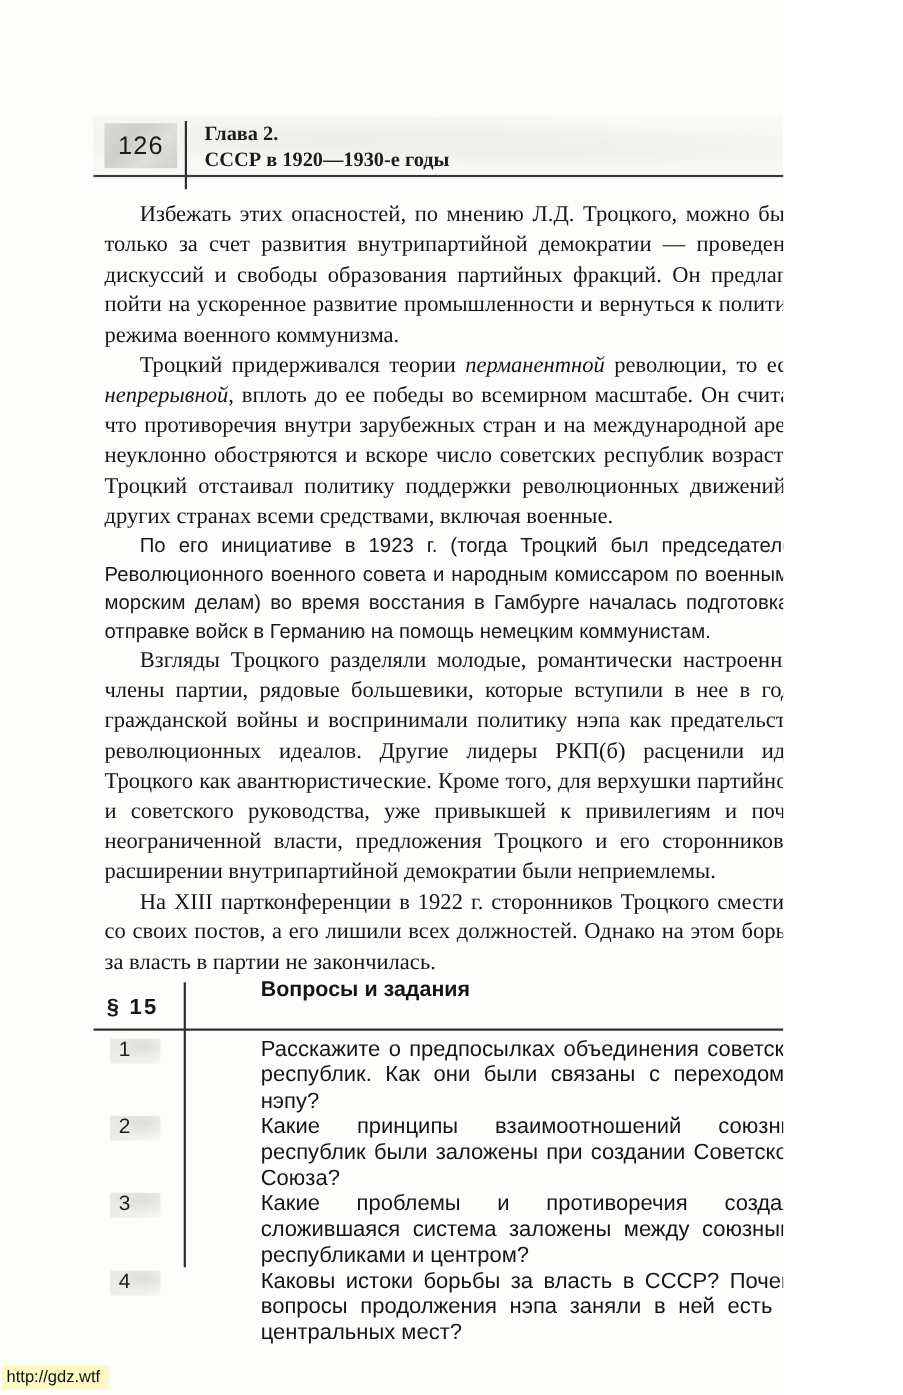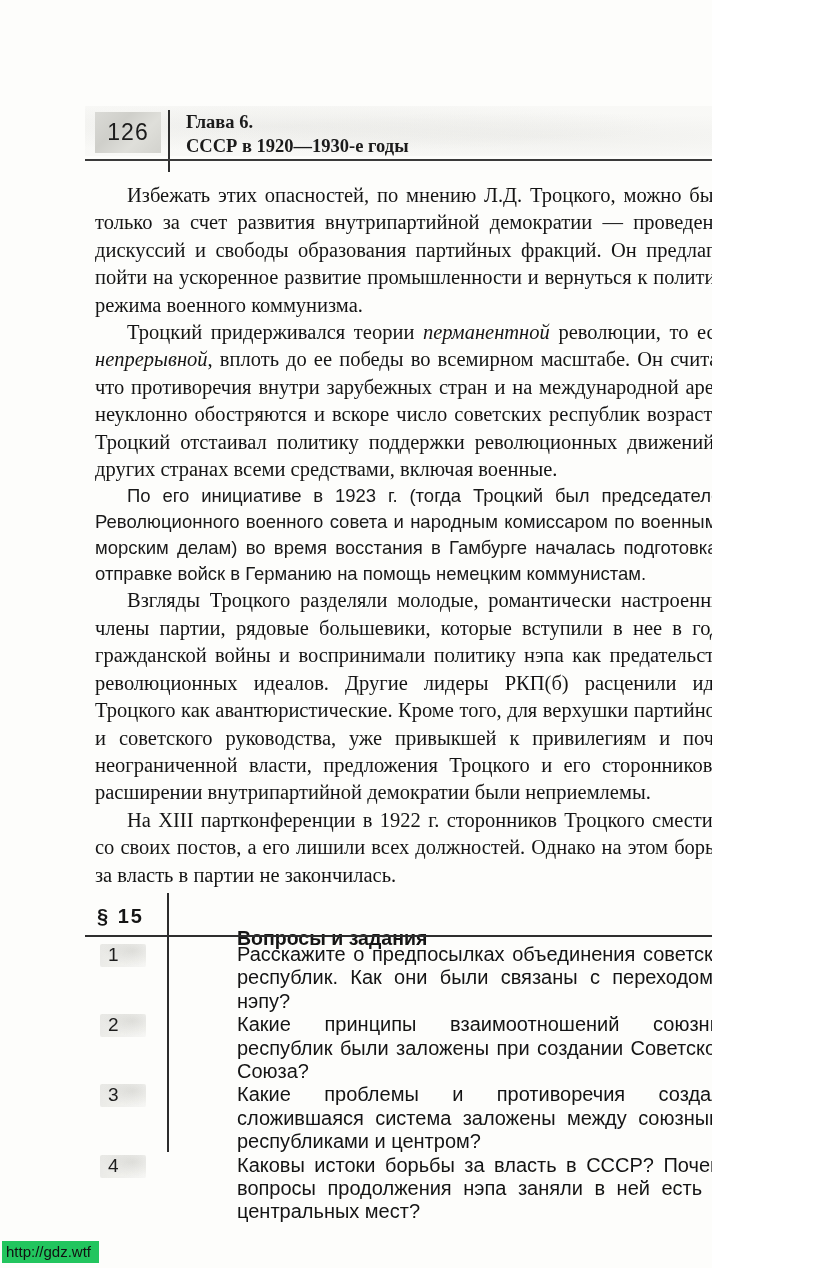--- a/index.html
+++ b/index.html
@@ -95,21 +95,21 @@
     position: absolute;
     left: 97px; top: 905px;
     font-family: "Liberation Sans", sans-serif;
     font-weight: bold;
     font-size: 20px;
     letter-spacing: 2px;
     color: #151515;
   }
   .q-heading {
     position: absolute;
-    left: 237px; top: 927px;
+    left: 237px; top: 888px;
     font-family: "Liberation Sans", sans-serif;
     font-weight: bold;
     font-size: 19.5px;
     color: #151515;
   }
   .q-list {
     position: absolute;
     left: 85px; top: 943px;
     width: 649px;
   }
@@ -135,38 +135,38 @@
     font-size: 20px;
     line-height: 23.4px;
     text-align: justify;
     color: #141414;
   }
 
   
   .watermark {
     position: absolute;
     left: 2px; top: 1241px;
-    background: #22c55e;
+    background: #fef9c3;
     padding: 2px 8px 3px 4px;
     font-family: "Liberation Sans", sans-serif;
     font-size: 15px;
     color: #111;
     text-decoration: none;
   }
 </style>
 </head>
 <body>
 
 <div class="page">
 
   <div class="header-texture"></div>
   <div class="pagenum-box">126</div>
   <div class="header-vline"></div>
   <div class="chapter">
-    <div>Глава 6.</div>
+    <div>Глава 2.</div>
     <div>СССР в 1920—1930-е годы</div>
   </div>
   <div class="header-rule"></div>
 
   <div class="body-text">
     <p>Избежать этих опасностей, по мнению Л.Д. Троцкого, можно было только за счет развития внутрипартийной демократии — проведения дискуссий и свободы образования партийных фракций. Он предлагал пойти на ускоренное развитие промышленности и вернуться к политике режима военного коммунизма.</p>
     <p><span>Троцкий придерживался теории </span><em>перманентной</em><span> революции, то есть </span><em>непрерывной</em><span>, вплоть до ее победы во всемирном масштабе. Он считал, что противоречия внутри зарубежных стран и на международной арене неуклонно обостряются и вскоре число советских республик возрастет. Троцкий отстаивал политику поддержки революционных движений в других странах всеми средствами, включая военные.</span></p>
     <p class="quote">По его инициативе в 1923 г. (тогда Троцкий был председателем Революционного военного совета и народным комиссаром по военным и морским делам) во время восстания в Гамбурге началась подготовка к отправке войск в Германию на помощь немецким коммунистам.</p>
     <p>Взгляды Троцкого разделяли молодые, романтически настроенные члены партии, рядовые большевики, которые вступили в нее в годы гражданской войны и воспринимали политику нэпа как предательство революционных идеалов. Другие лидеры РКП(б) расценили идеи Троцкого как авантюристические. Кроме того, для верхушки партийного и советского руководства, уже привыкшей к привилегиям и почти неограниченной власти, предложения Троцкого и его сторонников о расширении внутрипартийной демократии были неприемлемы.</p>
     <p>На XIII партконференции в 1922 г. сторонников Троцкого сместили со своих постов, а его лишили всех должностей. Однако на этом борьба за власть в партии не закончилась.</p>

